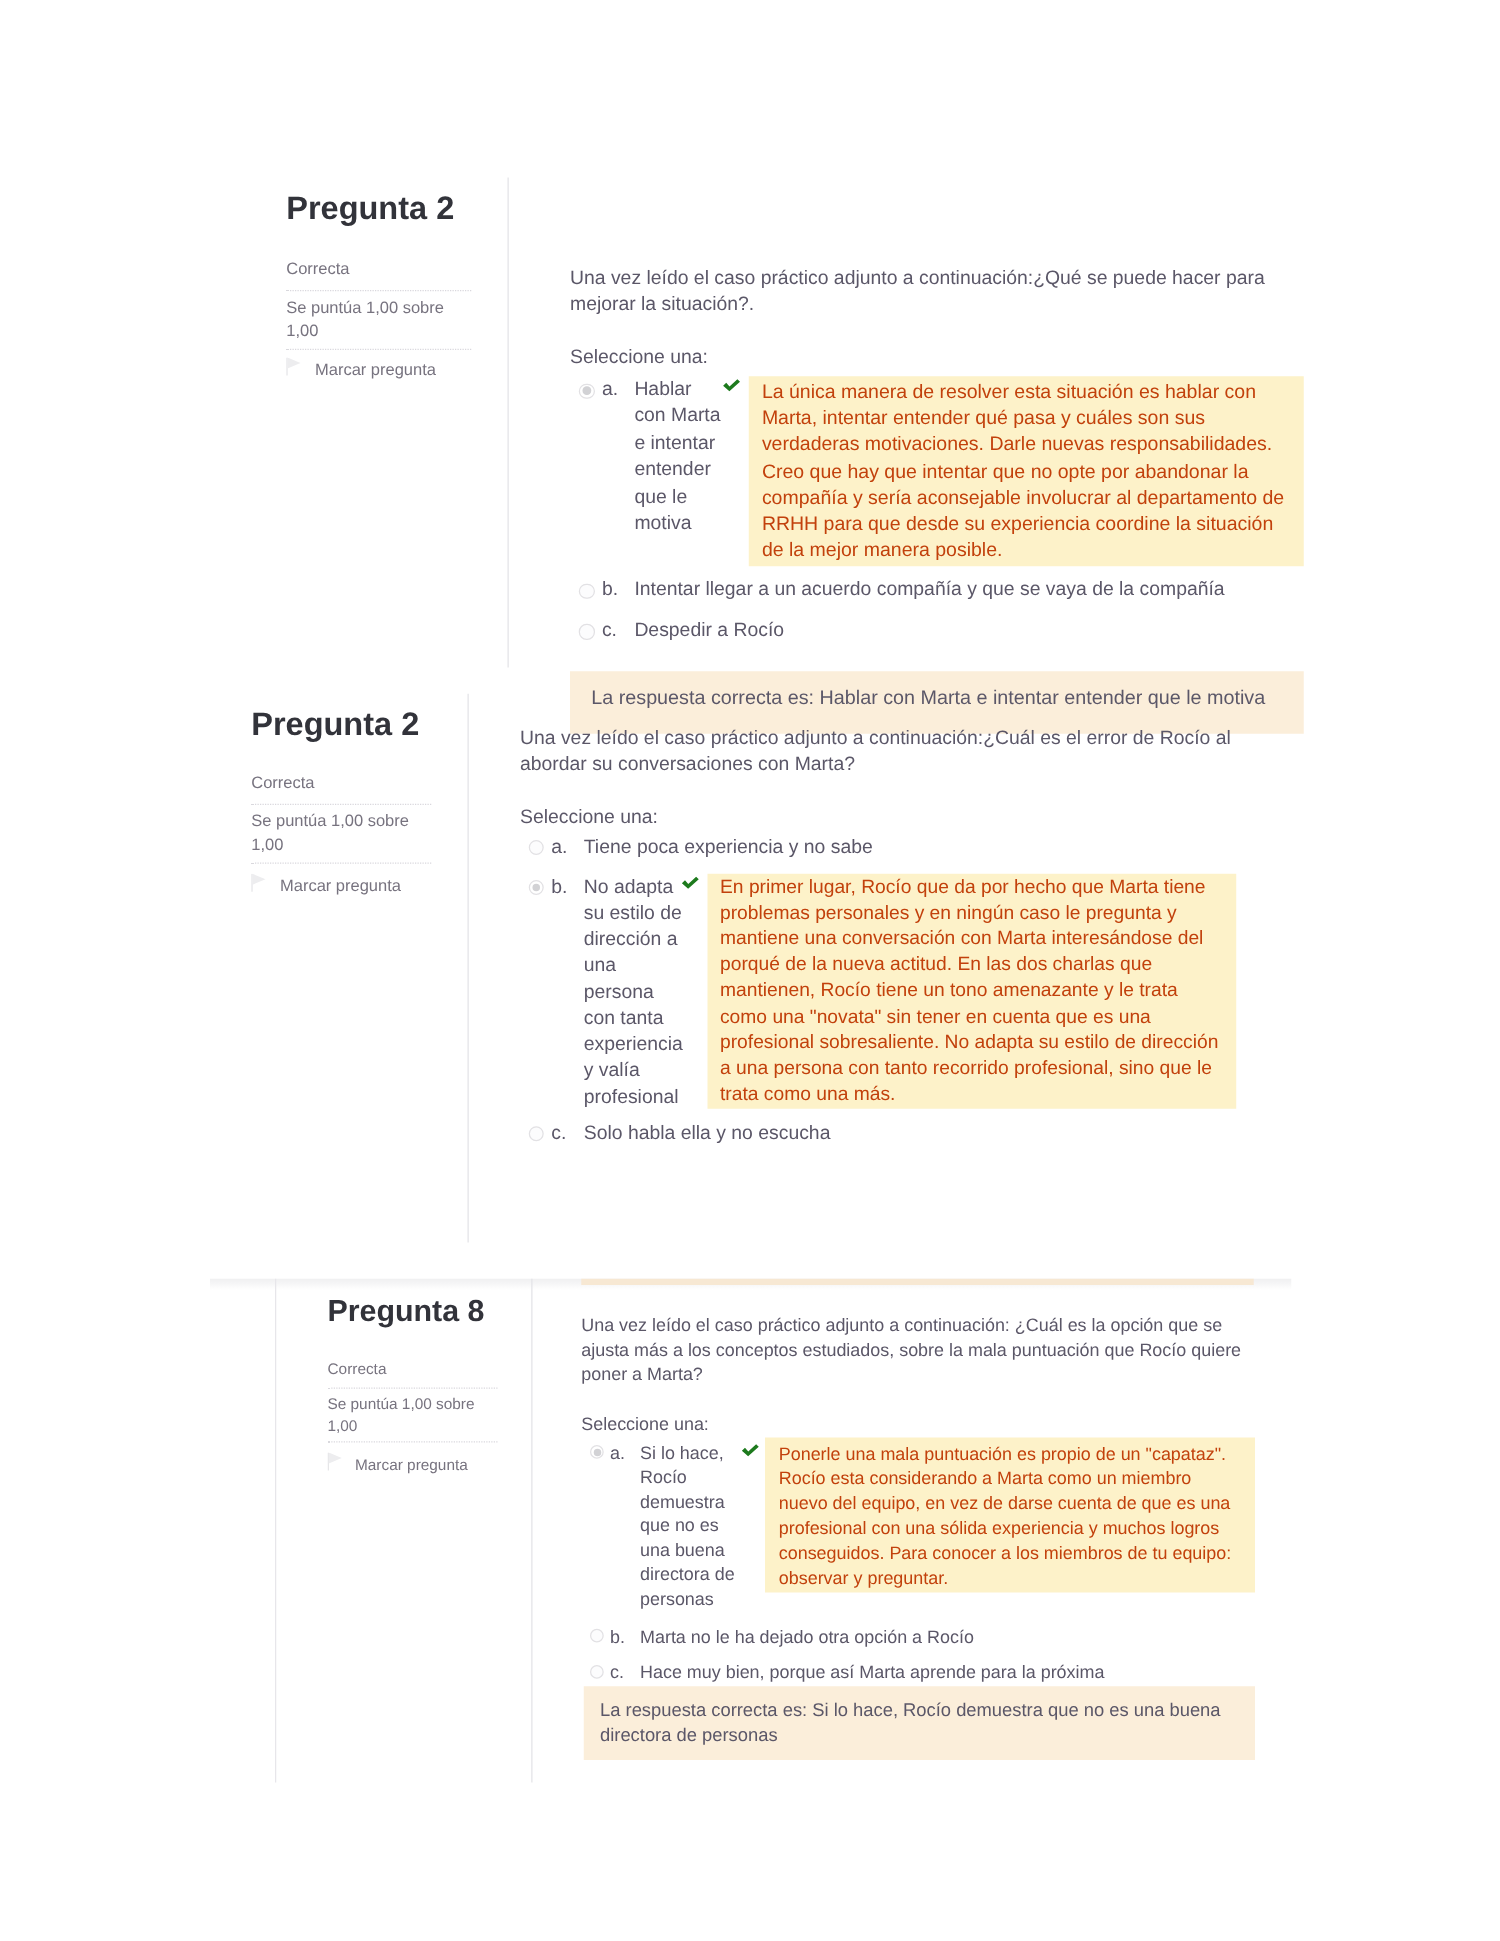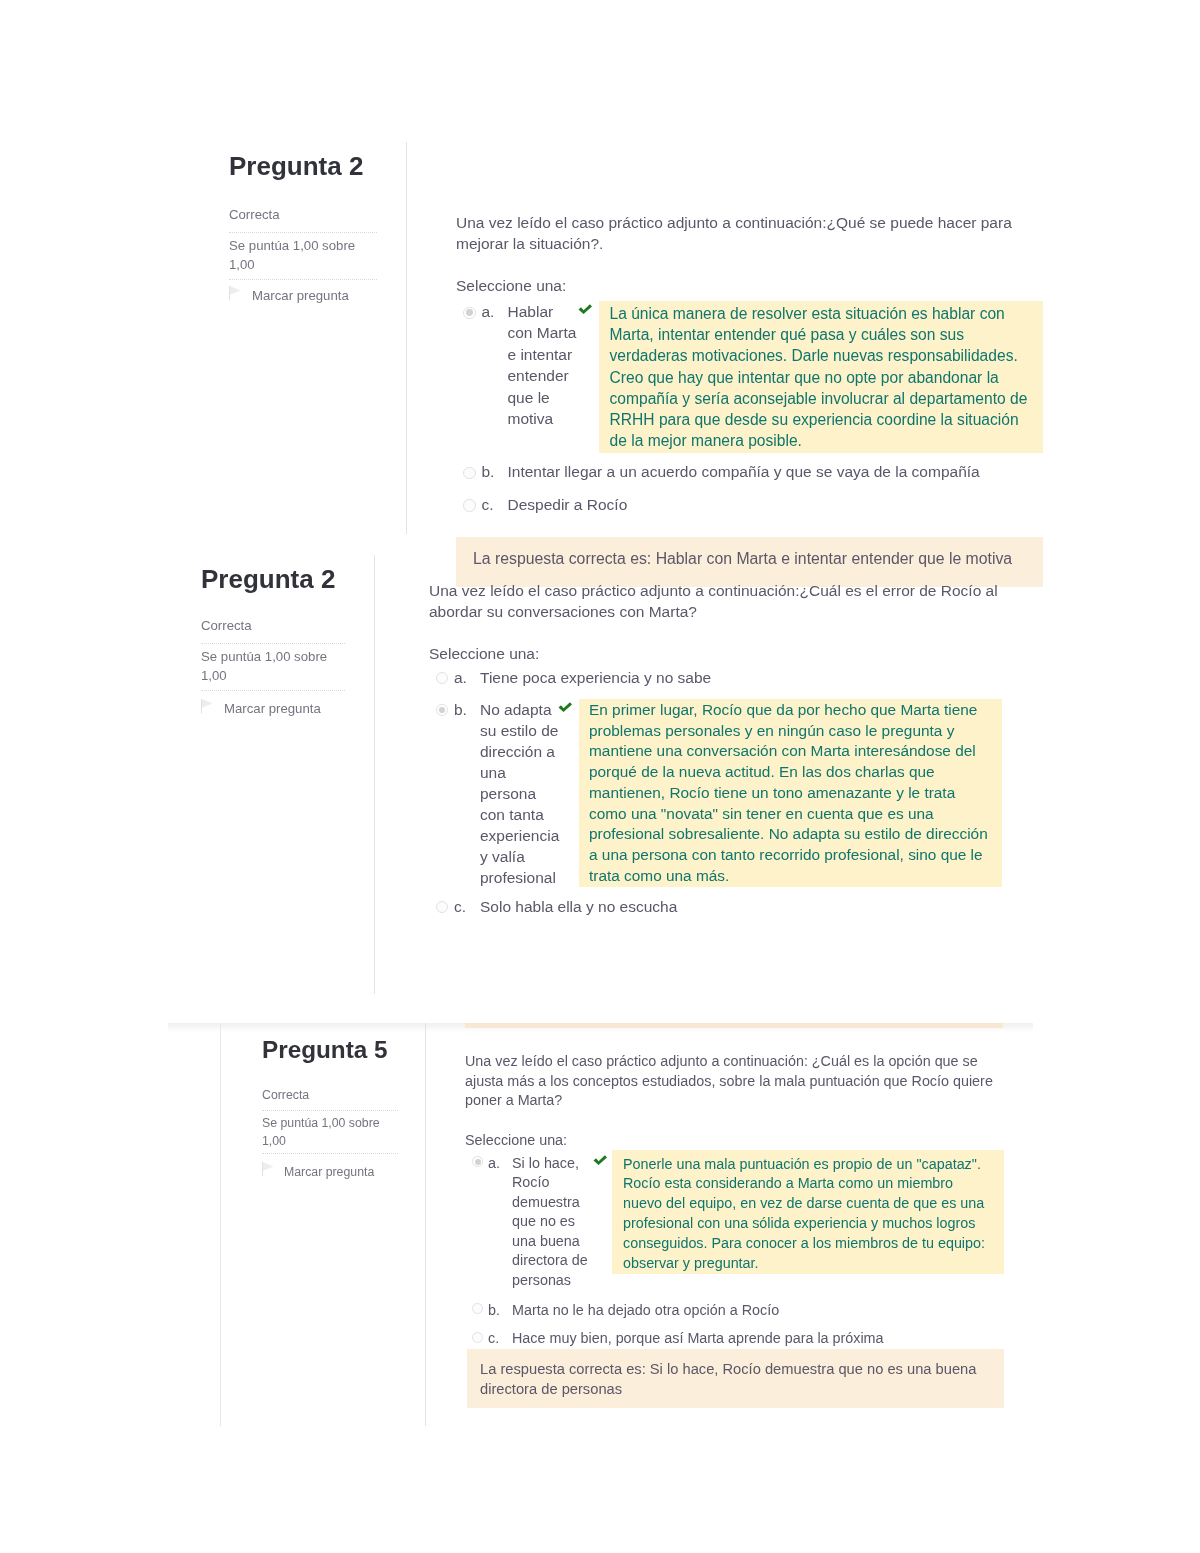--- a/index.html
+++ b/index.html
@@ -22,21 +22,21 @@
   .divider{position:absolute;top:0;width:1px;background:#e4e3e8;}
   .qtext{margin:0;}
   .prompt{margin:0;}
   .answers{margin:0;padding:0;list-style:none;}
   .ans{display:flex;align-items:flex-start;}
   .radio{box-sizing:border-box;border-radius:50%;border:1px solid #e2e1e4;background:#fcfcfd;flex:none;}
   .radio.on{background:#fff;}
   .radio.on::after{content:"";display:block;border-radius:50%;background:#d2d2d5;}
   .letter{flex:none;}
   .tick{flex:none;display:inline-block;}
-  .fb{background:#fdf2c9;box-sizing:border-box;color:#0f766e;}
+  .fb{background:#fdf2c9;box-sizing:border-box;color:#c2410c;}
   .correct{background:#fbeeda;box-sizing:border-box;}
 
   
   .q1{left:0;top:0;width:1200px;height:560px;}
   .q1 .divider{left:406px;top:142px;height:392px;}
   .q1 .info{left:229px;top:151px;width:148px;}
   .q1 .qtitle{font-size:26px;line-height:30px;}
   .q1 .state{font-size:13.2px;line-height:19px;margin-top:24px;}
   .q1 .sep{margin-top:8px;}
   .q1 .sep+.grade{margin-top:3px;}
@@ -64,21 +64,21 @@
   .q2 .divider{left:374px;top:555px;height:439px;}
   .q2 .info{left:201px;top:564px;width:144px;}
   .q2 .qtitle{font-size:26px;line-height:30px;}
   .q2 .state{font-size:13.2px;line-height:19px;margin-top:22px;}
   .q2 .sep{margin-top:8px;}
   .q2 .sep+.grade{margin-top:3px;}
   .q2 .grade+.sep{margin-top:4px;}
   .q2 .grade{font-size:13.2px;line-height:19.3px;margin-top:3px;}
   .q2 .flagline{margin-top:8px;}
   .q2 .flagtext{font-size:13.2px;margin-left:11px;}
-  .q2 .content{left:416px;top:580px;width:590px;margin-left:13px;}
+  .q2 .content{left:416px;top:580px;width:590px;}
   .q2 .qtext{font-size:15.5px;line-height:21px;}
   .q2 .prompt{font-size:15.5px;line-height:21px;margin-top:21px;}
   .q2 .ans{font-size:15.5px;line-height:21.05px;margin-top:3px;}
   .q2 .ans+.ans{margin-top:11px;}
   .q2 .ans+.ans+.ans{margin-top:8px;}
   .q2 .radio{width:12px;height:12px;margin-top:5px;margin-left:7px;}
   .q2 .radio.on::after{width:6.5px;height:6.5px;margin:1.75px 0 0 1.75px;}
   .q2 .letter{margin-left:6px;width:25px;}
   .q2 .atext{margin-left:1px;}
   .q2 .atext.narrow{width:81px;}
@@ -220,21 +220,21 @@
           <span class="atext">Solo habla ella y no escucha</span>
         </div>
       </div>
     </div>
   </div>
 
   <div class="qblock q3">
     <div class="leftborder"></div>
     <div class="divider"></div>
     <div class="info">
-      <div class="qtitle">Pregunta 5</div>
+      <div class="qtitle">Pregunta 8</div>
       <div class="state">Correcta</div>
       <hr class="sep">
       <div class="grade">Se puntúa 1,00 sobre 1,00</div>
       <hr class="sep">
       <div class="flagline">
         <span class="flagicon">
           <svg width="12" height="15" viewBox="0 0 12 15">
               <rect x="0.1" y="0" width="0.9" height="14.4" fill="#dedee1"></rect>
               <path d="M1.0 0 L11.4 4.4 L1.0 8.8 Z" fill="#ededef"></path>
             </svg>

